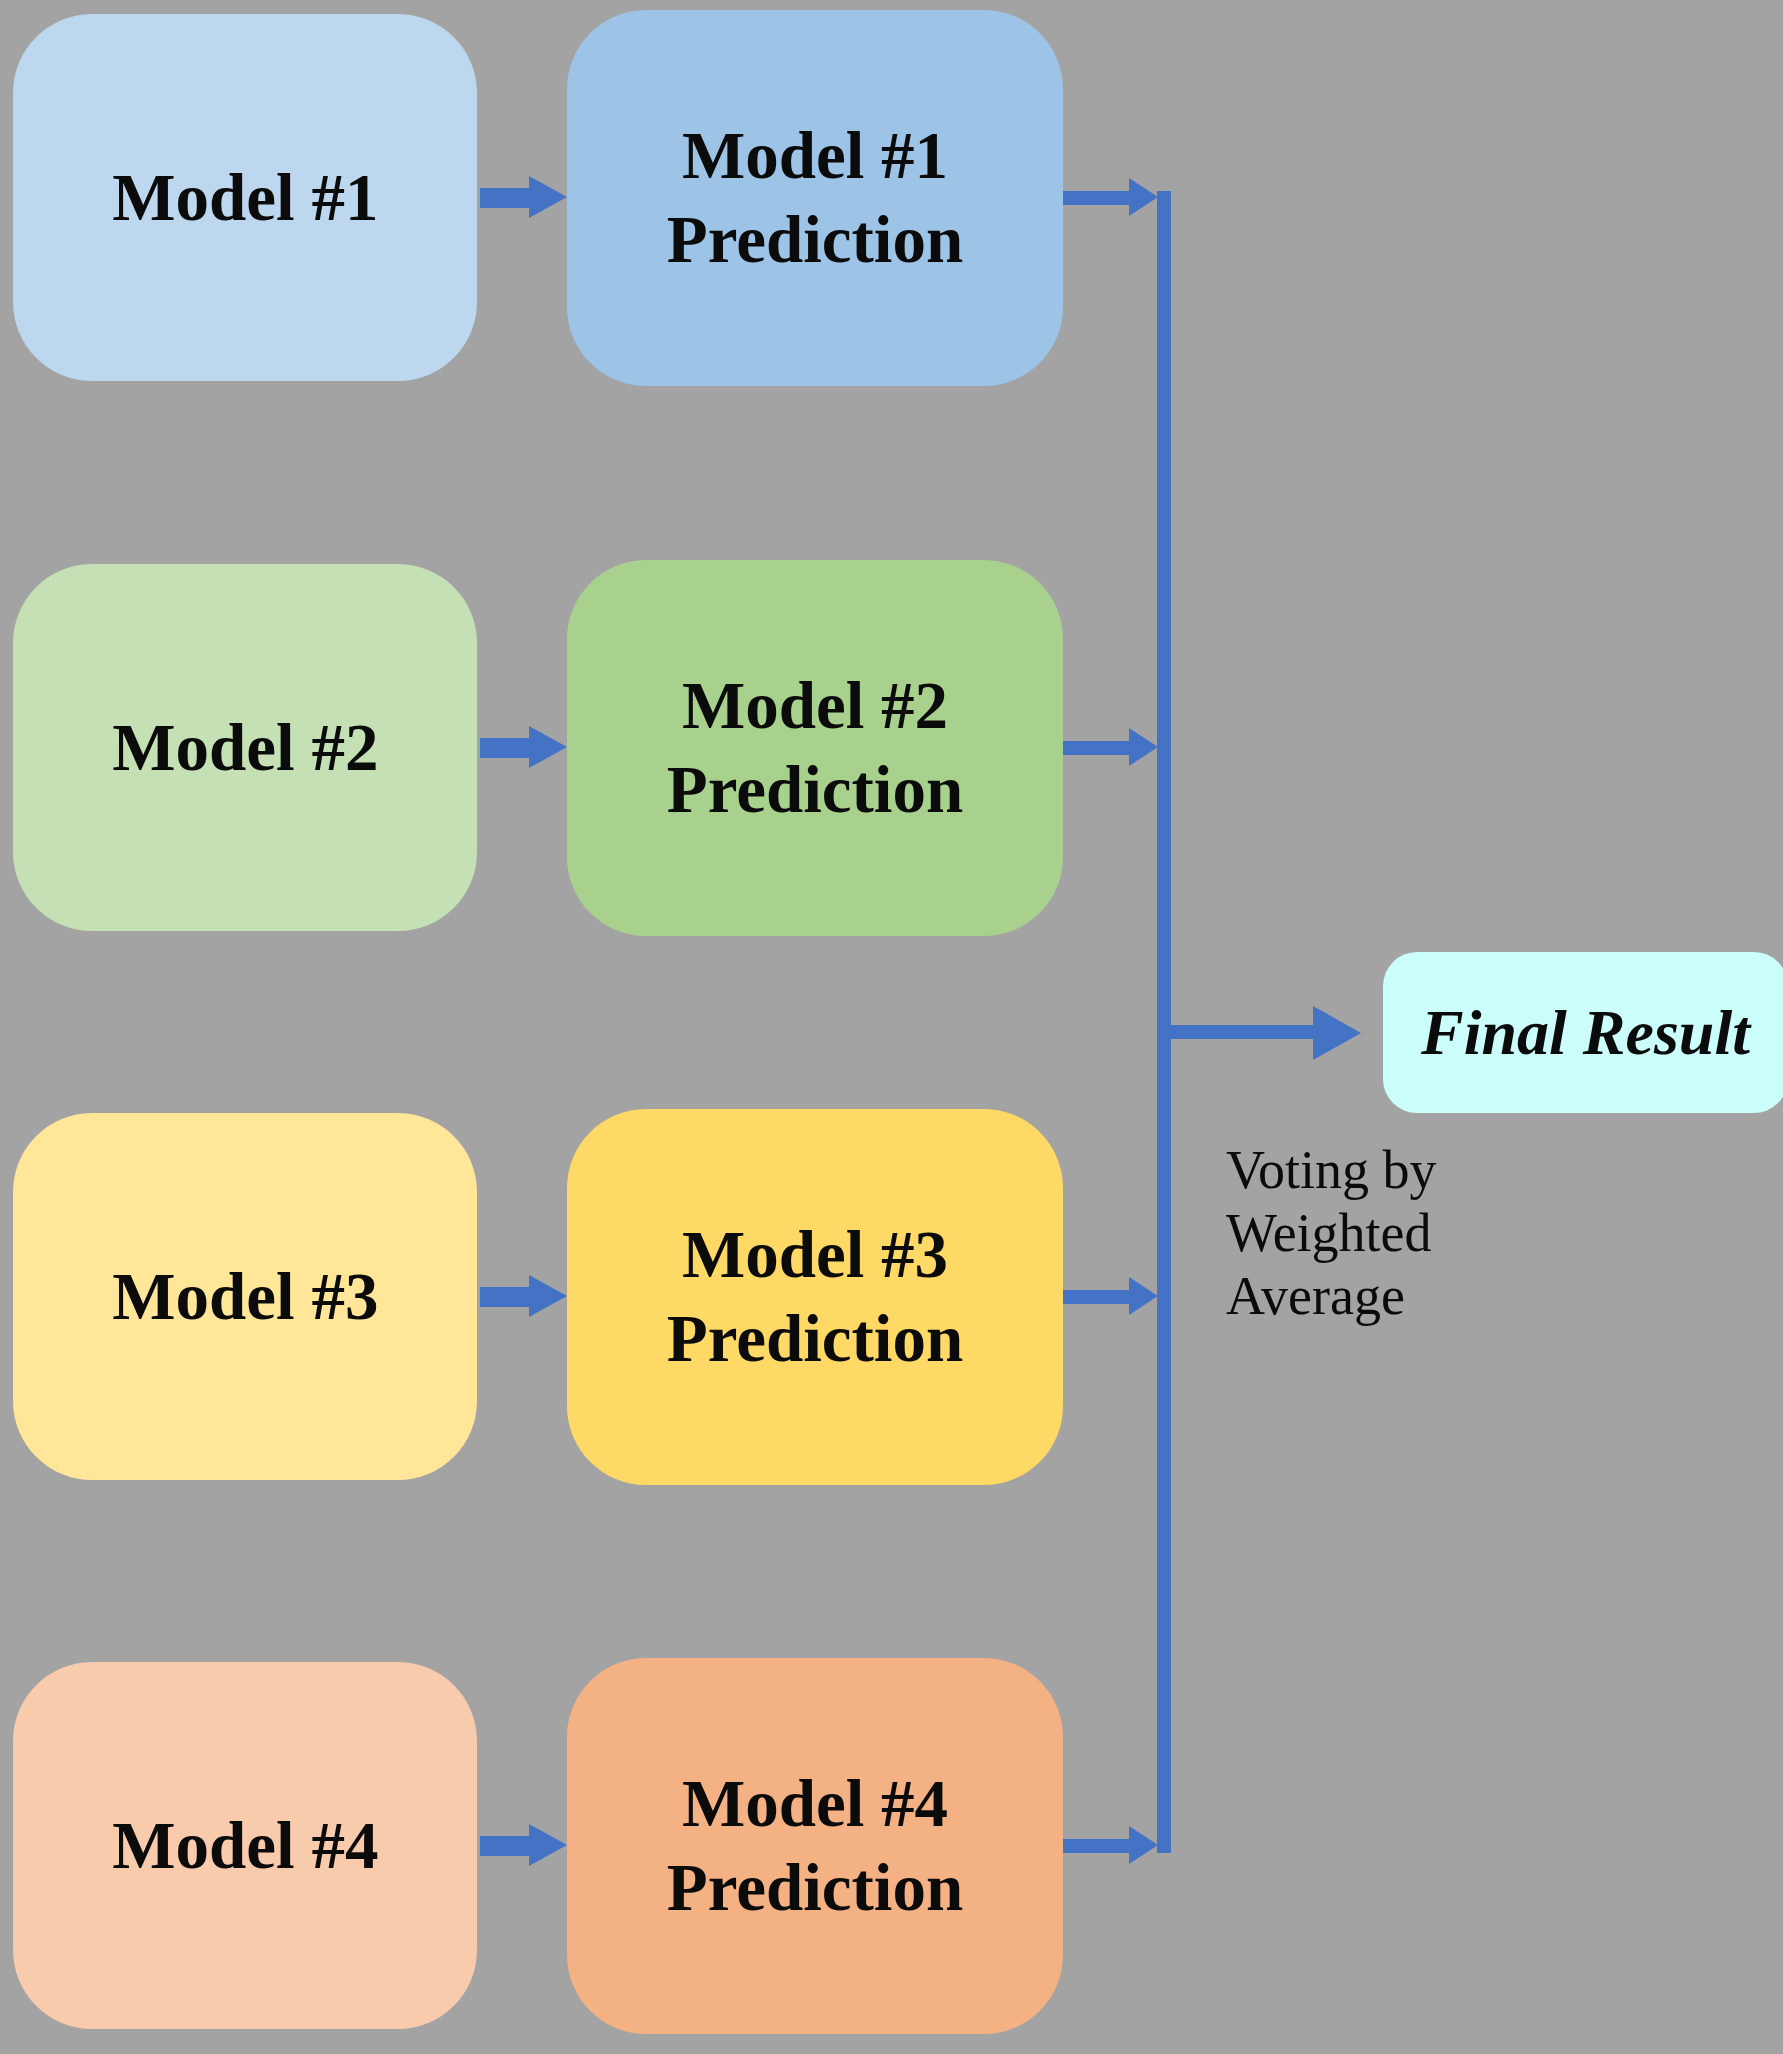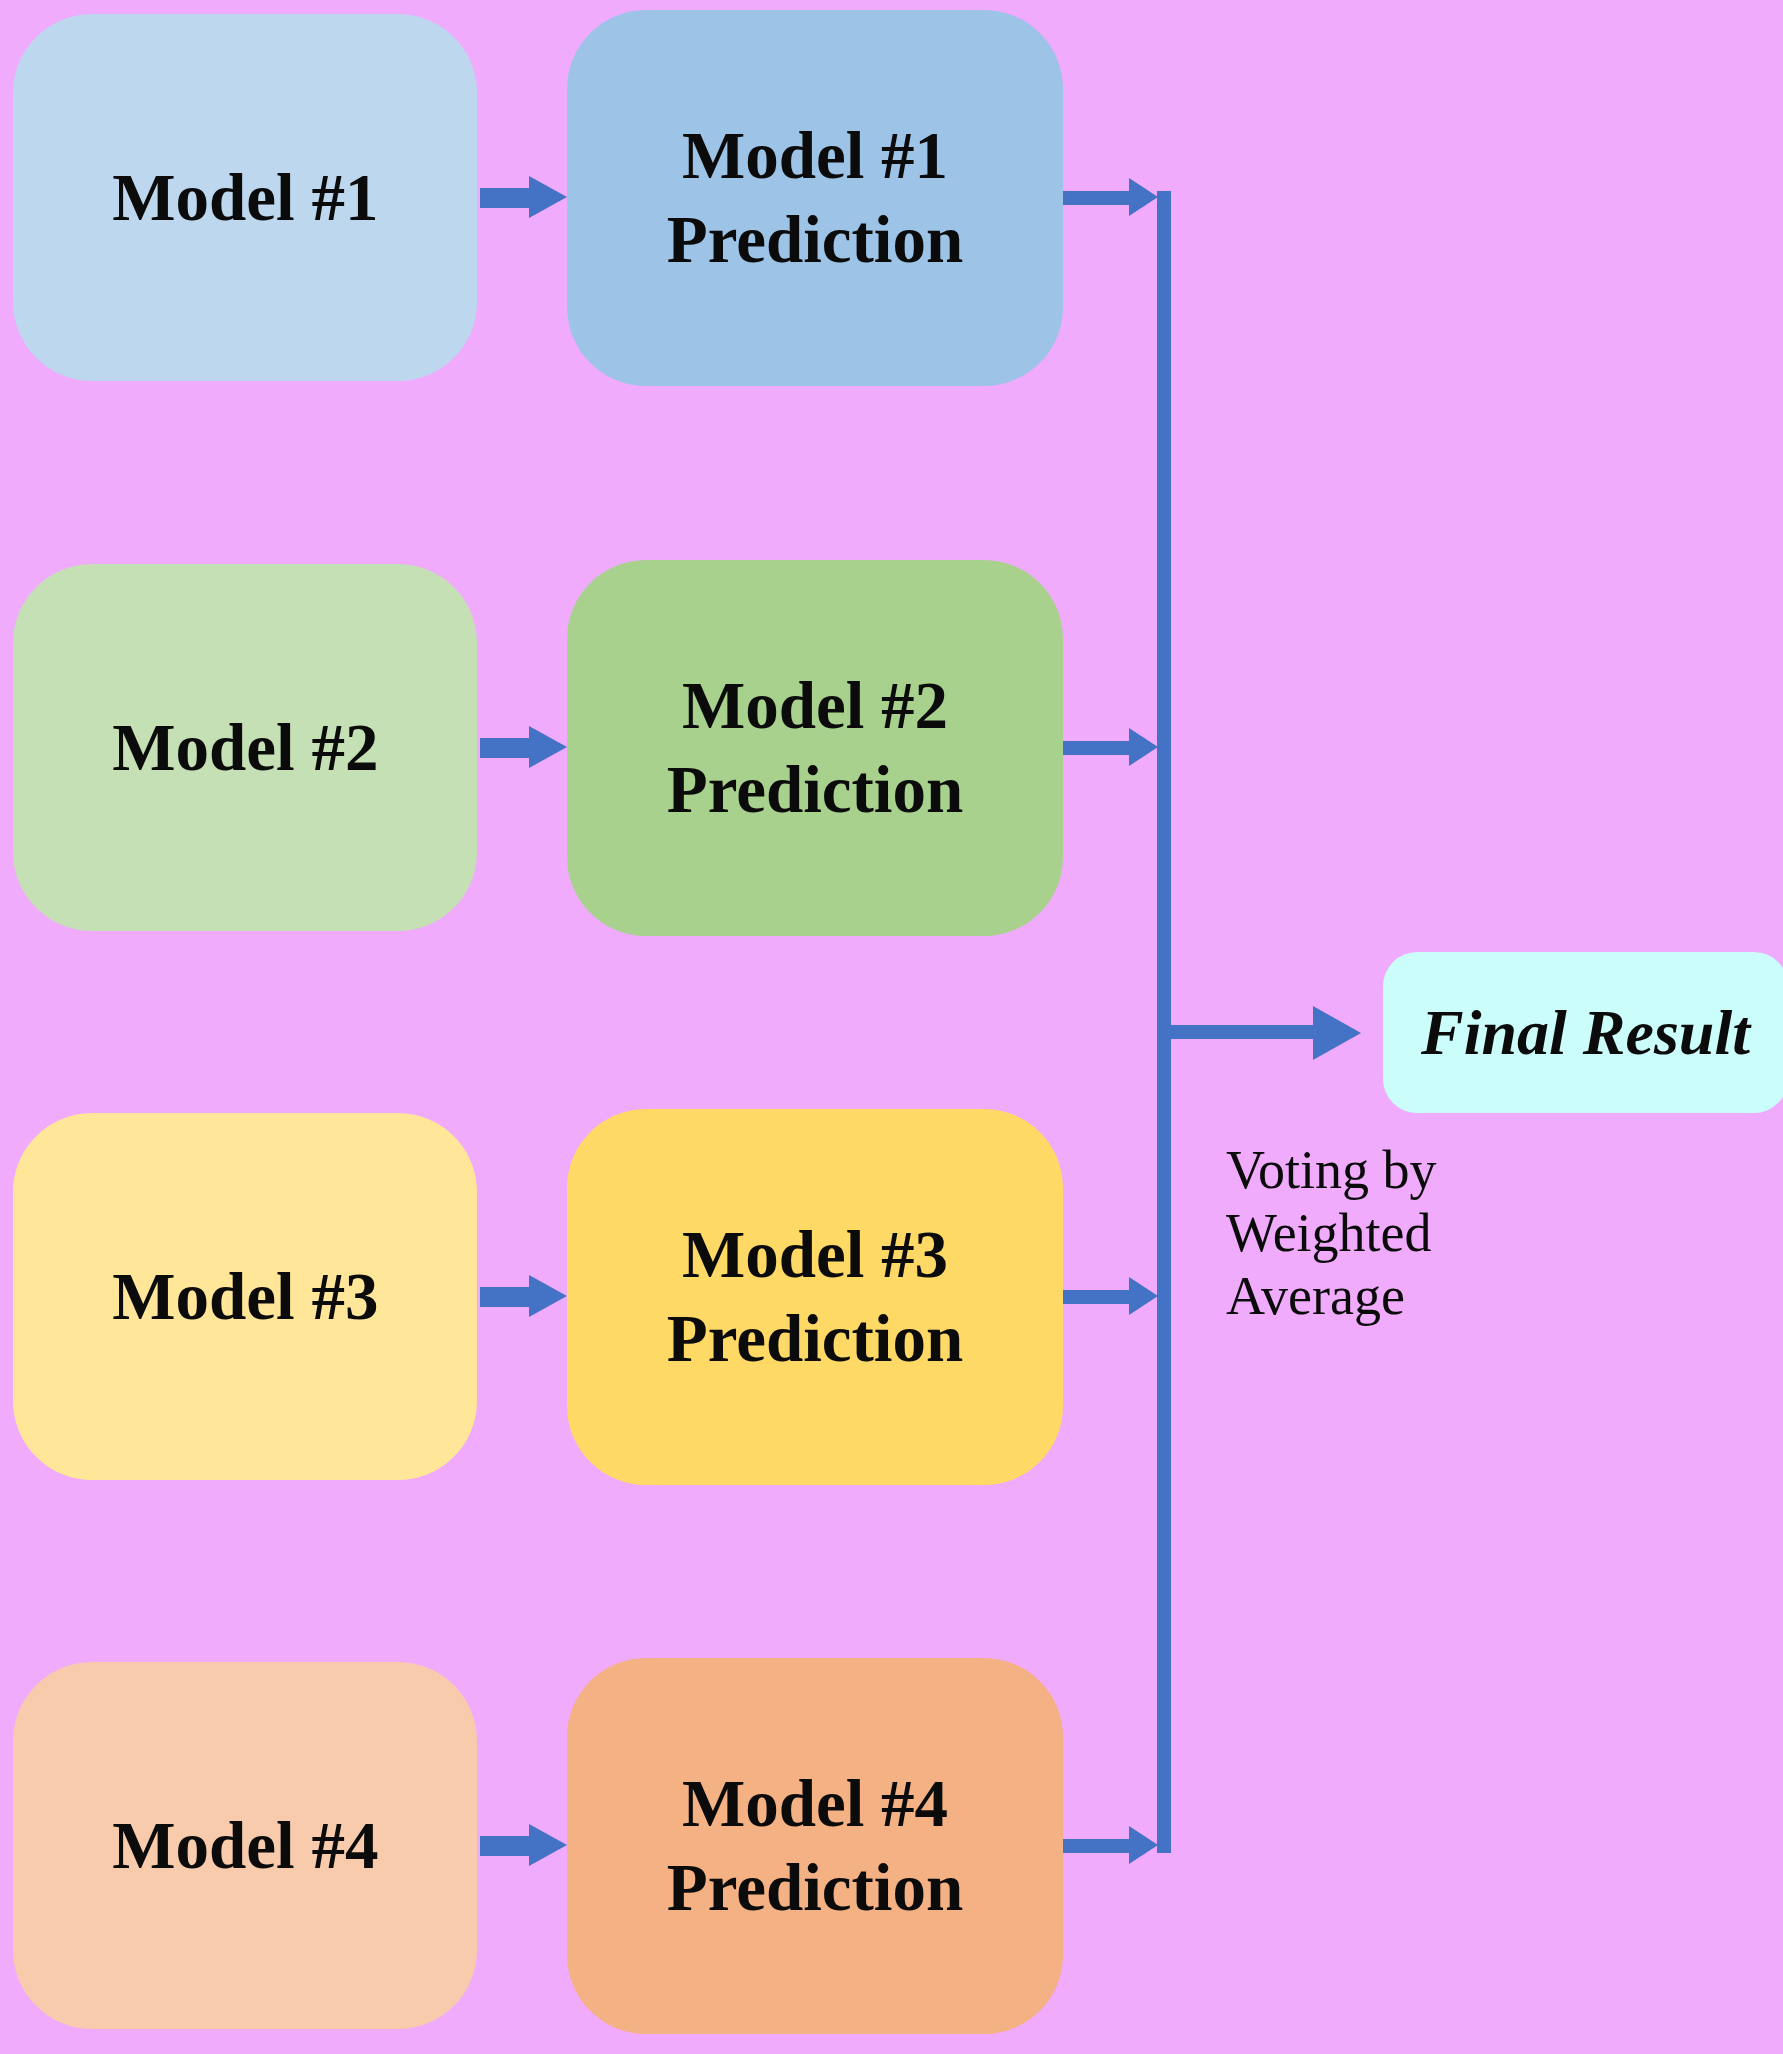--- a/index.html
+++ b/index.html
@@ -1,20 +1,20 @@
 <!DOCTYPE html>
 <html style="--arrow-color: #4472C4;font-size:14.3px"><head>
 <meta charset="utf-8">
 <style>
   html, body { margin: 0; padding: 0; background: #ffffff; }
   .canvas {
     position: relative;
     width: 1783px;
     height: 2054px;
-    background: #f0abfc;
+    background: #a3a3a3;
     overflow: hidden;
     font-family: "Liberation Serif", "DejaVu Serif", serif;
   }
   .box {
     position: absolute;
     display: flex;
     align-items: center;
     justify-content: center;
     text-align: center;
     color: #0b0b0b;

